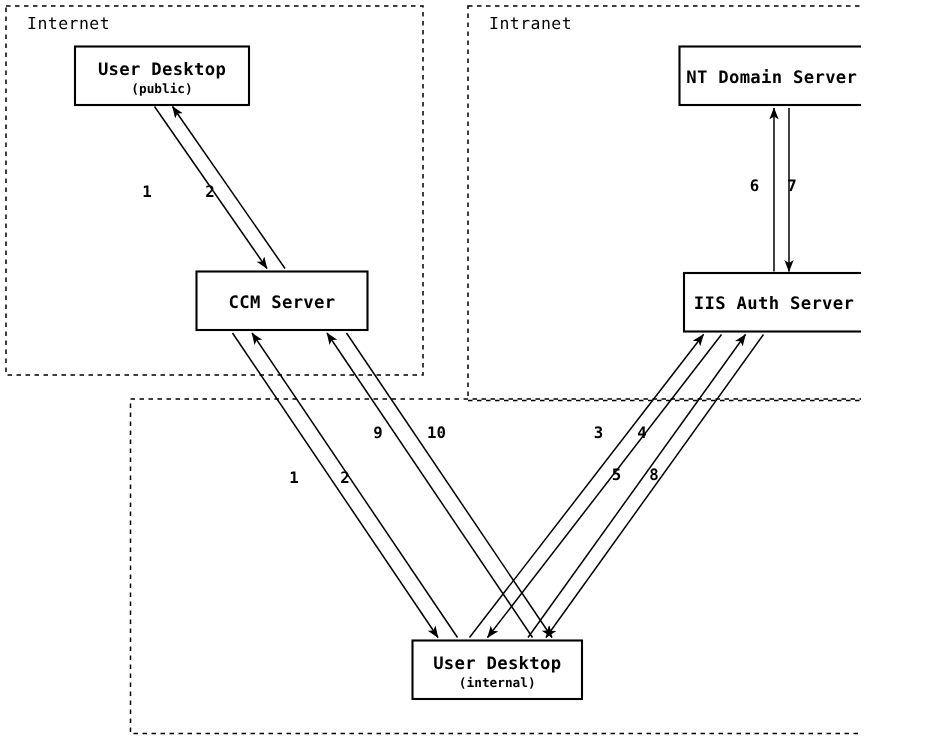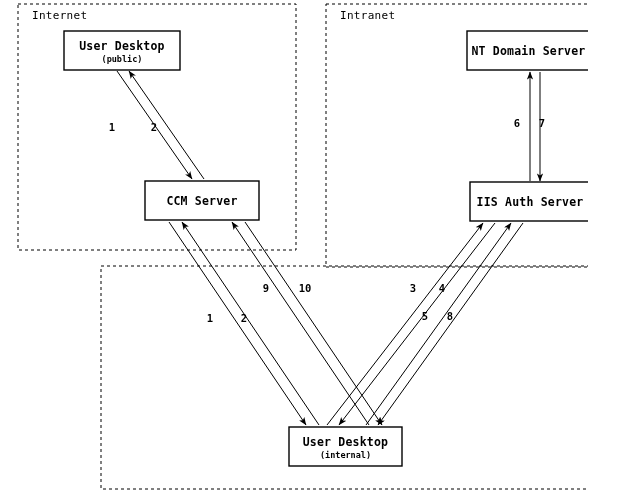--- a/index.html
+++ b/index.html
@@ -7,21 +7,20 @@
     padding: 0;
     background: #ffffff;
   }
   #stage {
     position: relative;
     width: 574px;
     height: 497px;
     background: #ffffff;
     font-family: "DejaVu Sans Mono", monospace;
     overflow: hidden;
-    margin-left: 14px;
   }
   svg#diagram {
     position: absolute;
     left: 0;
     top: 0;
     width: 627px;
     height: 497px;
   }
   .zone-rect {
     fill: none;

